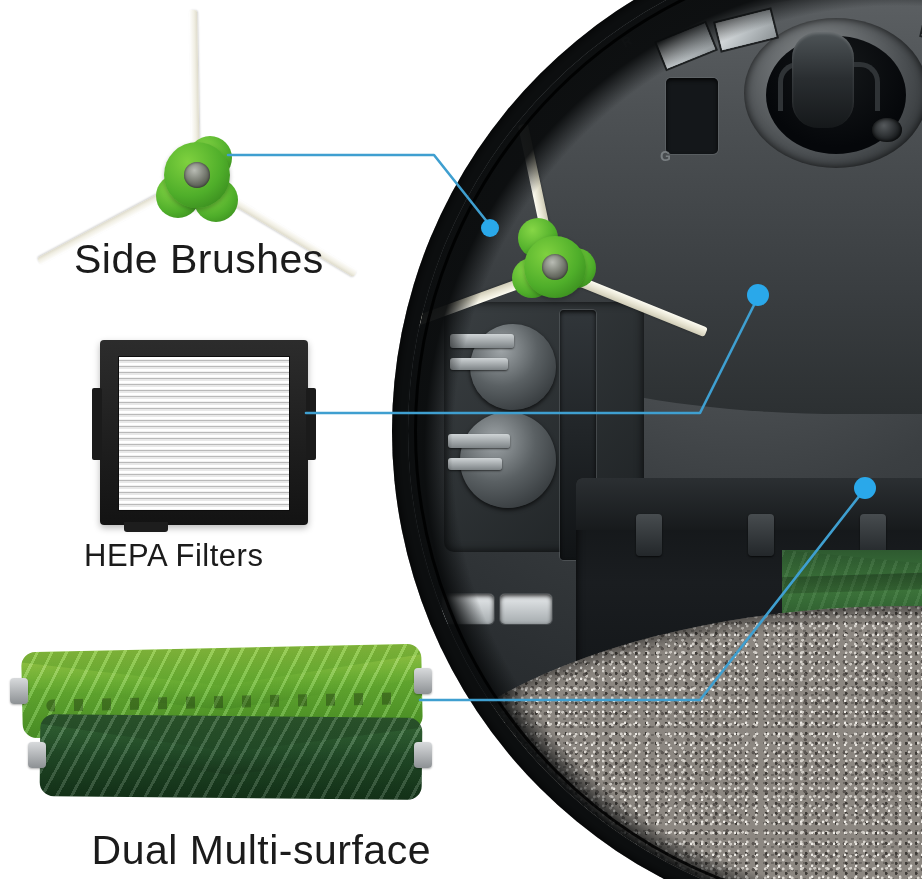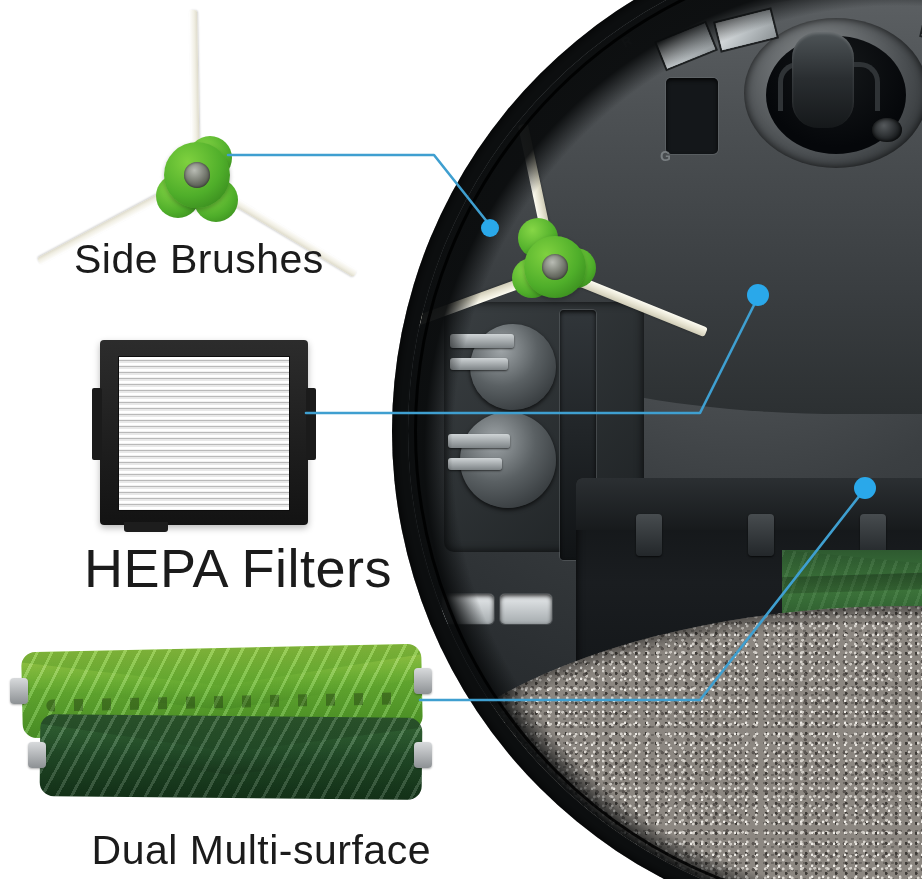--- a/index.html
+++ b/index.html
@@ -15,21 +15,21 @@
   .label{
     position:absolute;
     color:#1b1b1b;
     font-weight:400;
     letter-spacing:.5px;
     white-space:pre;
     line-height:1.05;
     font-family:"Liberation Sans","DejaVu Sans",sans-serif;
   }
   #label-side{left:74px;top:238px;font-size:41px;text-align:right;}
-  #label-hepa{left:84px;top:540px;font-size:54px;}
+  #label-hepa{left:84px;top:540px;font-size:31px;}
   #label-rubber{left:44px;top:786px;font-size:41px;text-align:center;}
 
   
   #robot{
     position:absolute;left:392px;top:-74px;width:1010px;height:1010px;
     border-radius:50%;
     background:#0d0f10;
     overflow:hidden;
     box-shadow:inset 0 0 12px #000;
   }

